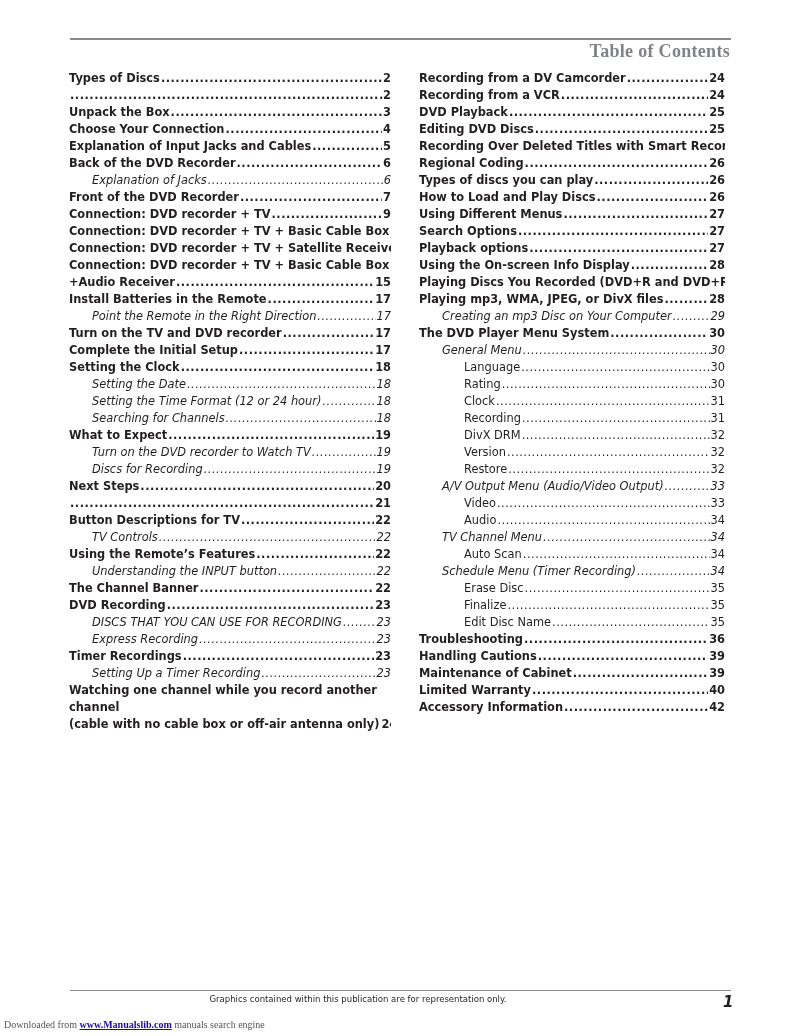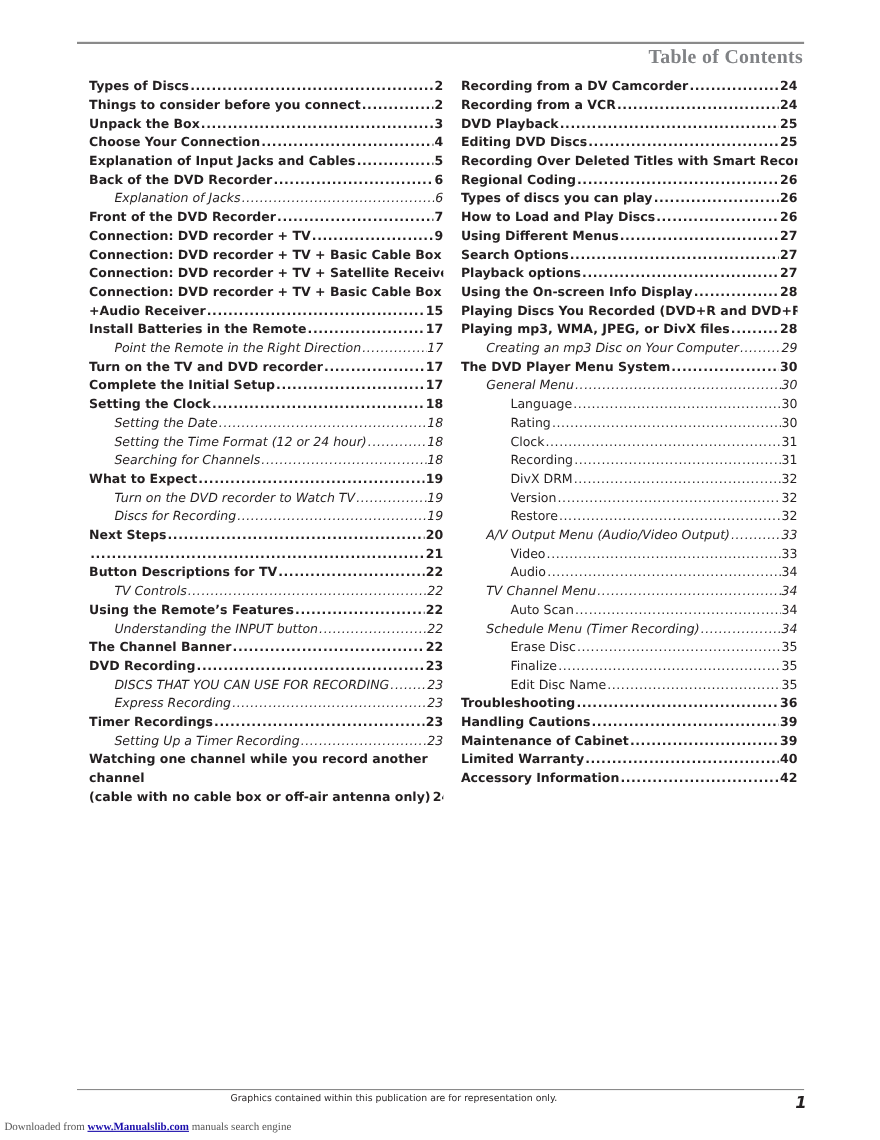--- a/index.html
+++ b/index.html
@@ -2,21 +2,21 @@
 <html><head>
 <meta charset="utf-8">
 <style>
   html, body { margin: 0; padding: 0; background: #ffffff; }
   body { width: 800px; height: 1036px; position: relative; overflow: hidden;
          font-family: "DejaVu Sans", "Liberation Sans", sans-serif; color: #231f20; }
   .title { position: absolute; right: 70px; top: 17px; font-family: Liberation Serif, serif;
            font-weight: bold; font-size: 18px; color: #808285; letter-spacing: 0.3px; margin-top: 24px; }
   .top-rule { position: absolute; left: 70px; width: 661px; top: 38px; height: 2px; background: #8a8a8a; }
   .col { position: absolute; top: 70px; }
-  .col-left { left: 69px; width: 322px; margin-left: 12px; }
+  .col-left { left: 69px; width: 322px; }
   .col-right { left: 419px; width: 306px; text-align: center; }
   .entry { display: flex; align-items: baseline; font-size: 11.4px; line-height: 17px; height: 17px;
            white-space: nowrap; overflow: hidden; }
   .entry.b { font-weight: bold; }
   .entry.l2 { padding-left: 23px; font-style: italic; }
   .entry.l3 { padding-left: 45px; }
   .entry.multi { height: auto; display: block; white-space: normal; }
   .entry .t { flex: 0 0 auto; }
   .entry .d { flex: 1 1 auto; overflow: hidden; margin: 0 1px; }
   .entry .d::before { content: "......................................................................................................................................................................"; letter-spacing: 0.5px; }
@@ -37,21 +37,20 @@
 <div class="title">Table of Contents</div>
 <div class="top-rule"></div>
 
 <div class="col col-left" id="col-left">
     <div class="entry b">
       <span class="t">Types of Discs</span>
       <span class="d"></span>
       <span class="p">2</span>
     </div>
     <div class="entry b">
-      <span class="t">Things to consider before you connect</span>
       <span class="d"></span>
       <span class="p">2</span>
     </div>
     <div class="entry b">
       <span class="t">Unpack the Box</span>
       <span class="d"></span>
       <span class="p">3</span>
     </div>
     <div class="entry b">
       <span class="t">Choose Your Connection</span>

